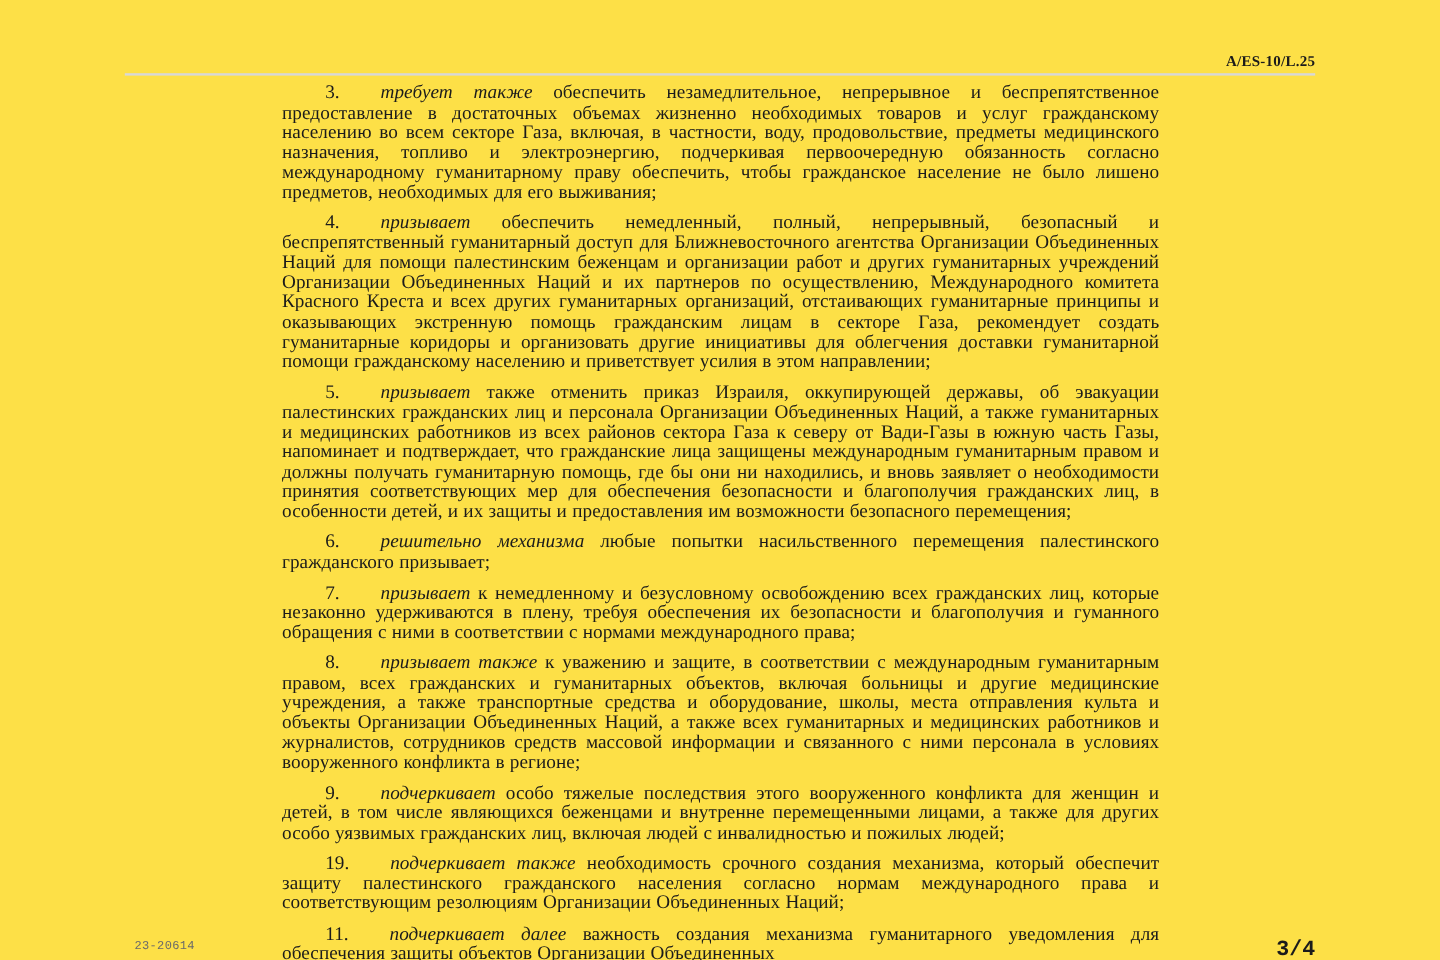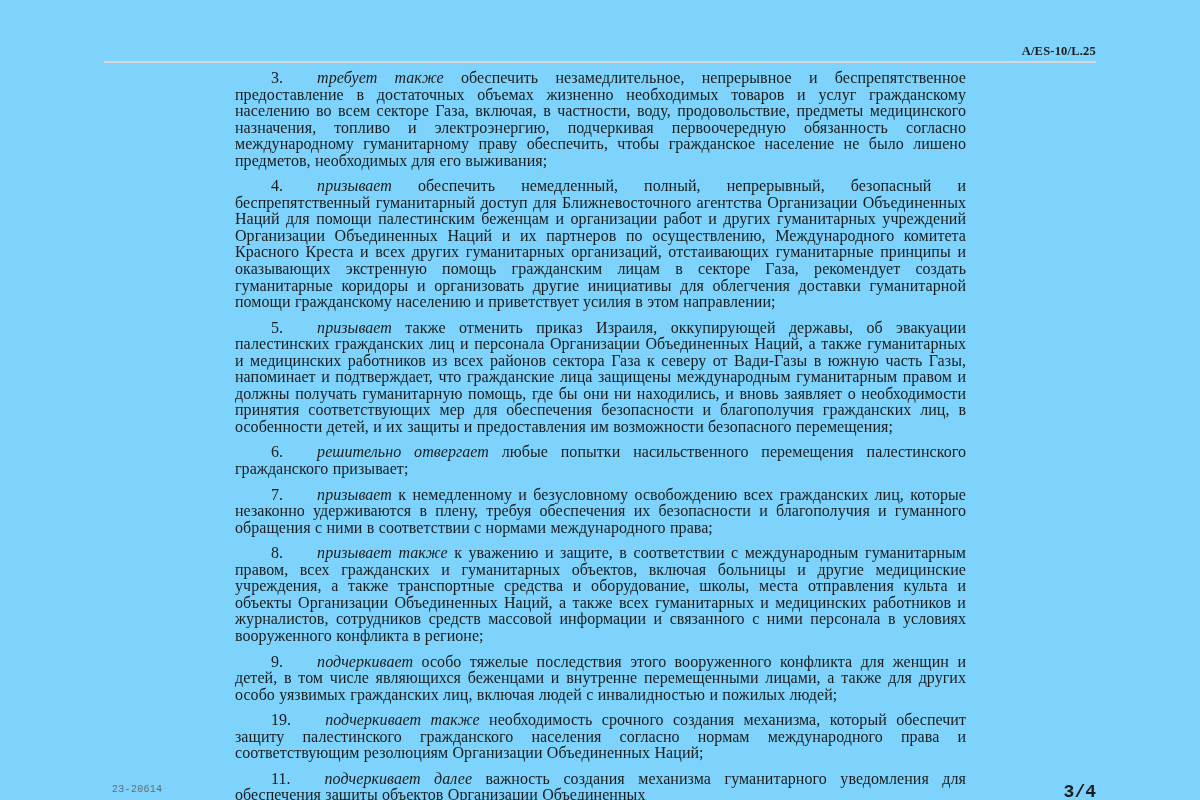--- a/index.html
+++ b/index.html
@@ -5,21 +5,21 @@
 <style>
   html, body {
     margin: 0;
     padding: 0;
     background: #ffffff;
   }
   .page {
     position: relative;
     width: 1200px;
     height: 800px;
-    background: #7dd3fc;
+    background: #fde047;
     box-sizing: border-box;
     font-family: "Liberation Serif", "DejaVu Serif", serif;
     color: #1b1b1b;
     overflow: hidden;
   }
 
   
   .header {
     position: absolute;
     top: 40px;
@@ -114,21 +114,21 @@
   <div class="header">
     <span class="header-docsym">A/ES-10/L.25</span>
   </div>
   <div class="header-rule"></div>
 
   <div class="content">
 
   <p class="para"><span class="lead-indent"></span><span class="num">3.</span><span class="tab"></span><span class="verb">требует также</span><span class="txt"> обеспечить незамедлительное, непрерывное и беспрепятственное предоставление в достаточных объемах жизненно необходимых товаров и услуг гражданскому населению во всем секторе Газа, включая, в частности, воду, продовольствие, предметы медицинского назначения, топливо и электроэнергию, подчеркивая первоочередную обязанность согласно международному гуманитарному праву обеспечить, чтобы гражданское население не было лишено предметов, необходимых для его выживания;</span></p>
       <p class="para"><span class="lead-indent"></span><span class="num">4.</span><span class="tab"></span><span class="verb">призывает</span><span class="txt"> обеспечить немедленный, полный, непрерывный, безопасный и беспрепятственный гуманитарный доступ для Ближневосточного агентства Организации Объединенных Наций для помощи палестинским беженцам и организации работ и других гуманитарных учреждений Организации Объединенных Наций и их партнеров по осуществлению, Международного комитета Красного Креста и всех других гуманитарных организаций, отстаивающих гуманитарные принципы и оказывающих экстренную помощь гражданским лицам в секторе Газа, рекомендует создать гуманитарные коридоры и организовать другие инициативы для облегчения доставки гуманитарной помощи гражданскому населению и приветствует усилия в этом направлении;</span></p>
       <p class="para"><span class="lead-indent"></span><span class="num">5.</span><span class="tab"></span><span class="verb">призывает</span><span class="txt"> также отменить приказ Израиля, оккупирующей державы, об эвакуации палестинских гражданских лиц и персонала Организации Объединенных Наций, а также гуманитарных и медицинских работников из всех районов сектора Газа к северу от Вади-Газы в южную часть Газы, напоминает и подтверждает, что гражданские лица защищены международным гуманитарным правом и должны получать гуманитарную помощь, где бы они ни находились, и вновь заявляет о необходимости принятия соответствующих мер для обеспечения безопасности и благополучия гражданских лиц, в особенности детей, и их защиты и предоставления им возможности безопасного перемещения;</span></p>
-      <p class="para"><span class="lead-indent"></span><span class="num">6.</span><span class="tab"></span><span class="verb">решительно отвергает</span><span class="txt"> любые попытки насильственного перемещения палестинского гражданского призывает;</span></p>
+      <p class="para"><span class="lead-indent"></span><span class="num">6.</span><span class="tab"></span><span class="verb">решительно механизма</span><span class="txt"> любые попытки насильственного перемещения палестинского гражданского призывает;</span></p>
       <p class="para"><span class="lead-indent"></span><span class="num">7.</span><span class="tab"></span><span class="verb">призывает</span><span class="txt"> к немедленному и безусловному освобождению всех гражданских лиц, которые незаконно удерживаются в плену, требуя обеспечения их безопасности и благополучия и гуманного обращения с ними в соответствии с нормами международного права;</span></p>
       <p class="para"><span class="lead-indent"></span><span class="num">8.</span><span class="tab"></span><span class="verb">призывает также</span><span class="txt"> к уважению и защите, в соответствии с международным гуманитарным правом, всех гражданских и гуманитарных объектов, включая больницы и другие медицинские учреждения, а также транспортные средства и оборудование, школы, места отправления культа и объекты Организации Объединенных Наций, а также всех гуманитарных и медицинских работников и журналистов, сотрудников средств массовой информации и связанного с ними персонала в условиях вооруженного конфликта в регионе;</span></p>
       <p class="para"><span class="lead-indent"></span><span class="num">9.</span><span class="tab"></span><span class="verb">подчеркивает</span><span class="txt"> особо тяжелые последствия этого вооруженного конфликта для женщин и детей, в том числе являющихся беженцами и внутренне перемещенными лицами, а также для других особо уязвимых гражданских лиц, включая людей с инвалидностью и пожилых людей;</span></p>
       <p class="para"><span class="lead-indent"></span><span class="num">19.</span><span class="tab"></span><span class="verb">подчеркивает также</span><span class="txt"> необходимость срочного создания механизма, который обеспечит защиту палестинского гражданского населения согласно нормам международного права и соответствующим резолюциям Организации Объединенных Наций;</span></p>
       <p class="para"><span class="lead-indent"></span><span class="num">11.</span><span class="tab"></span><span class="verb">подчеркивает далее</span><span class="txt"> важность создания механизма гуманитарного уведомления для обеспечения защиты объектов Организации Объединенных</span></p>
     </div>
 
   <div class="footer">
     <span class="footer-jobno">23-20614</span>
     <span class="footer-pageno">3/4</span>

